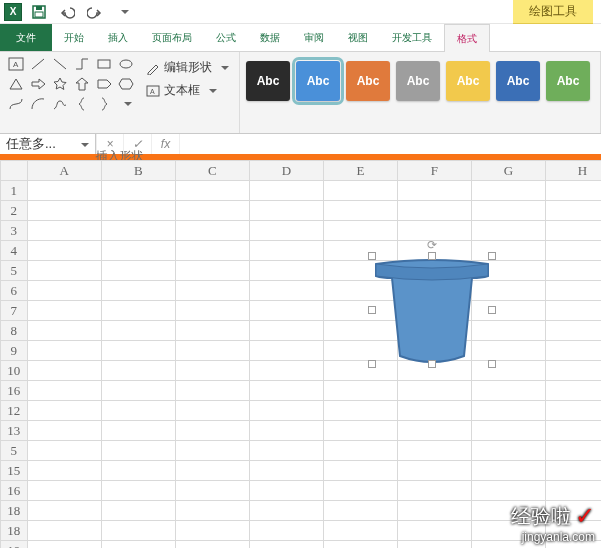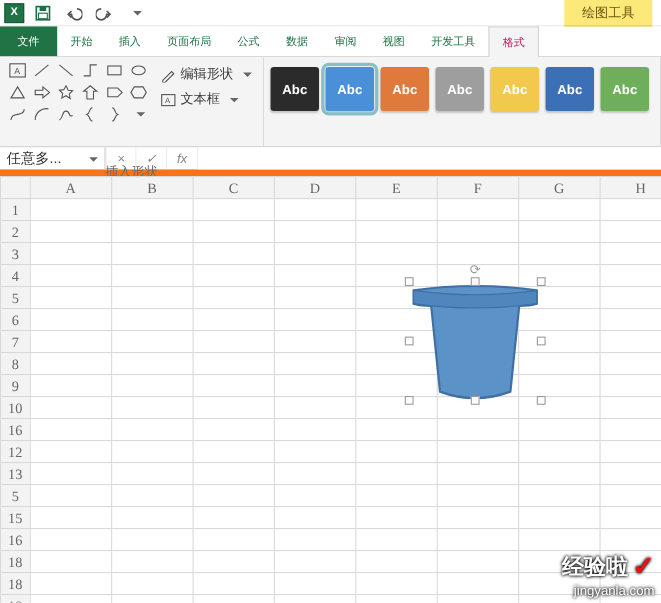--- a/index.html
+++ b/index.html
@@ -249,21 +249,21 @@
 
   .watermark {
     position: absolute;
     right: 6px;
     bottom: 4px;
     color: #fff;
     text-shadow: 0 0 3px #000, 0 0 3px #000;
     text-align: right;
     font-family: Arial, sans-serif;
   }
-  .watermark .l1 { font-size: 20px; font-weight: bold; display:flex; align-items:center; gap:4px; justify-content:flex-end;text-align:center;}
+  .watermark .l1 { font-size: 20px; font-weight: normal; display:flex; align-items:center; gap:4px; justify-content:flex-end;text-align:center;}
   .watermark .l2 { font-size: 12px; }
   .watermark .chk { color: #e11; font-size: 24px; }
 
   .dd::after {
     content: "";
     display: inline-block;
     border: 4px solid transparent;
     border-top-color: #666;
     margin-left: 3px;
     transform: translateY(2px);

